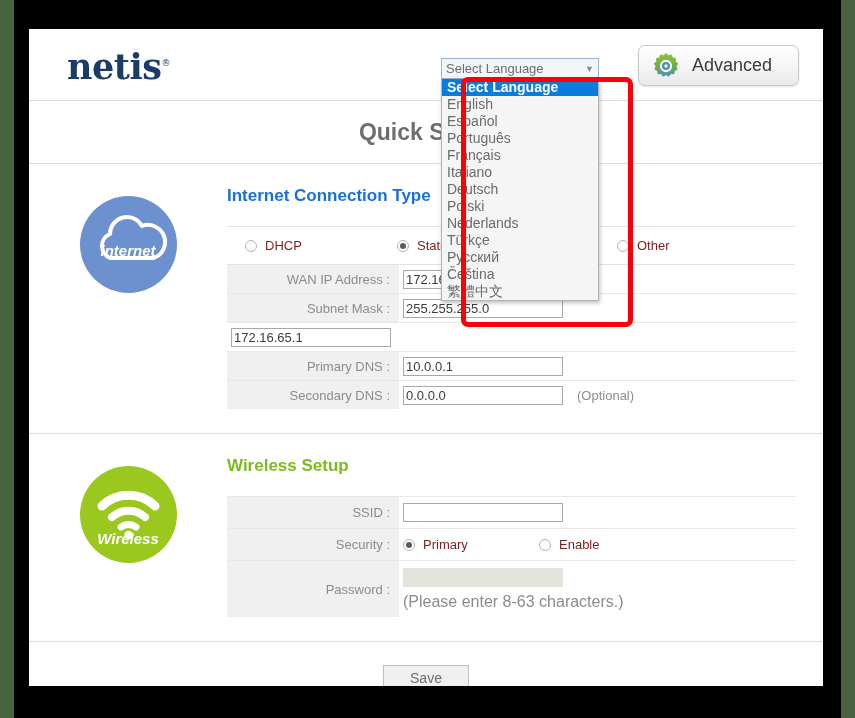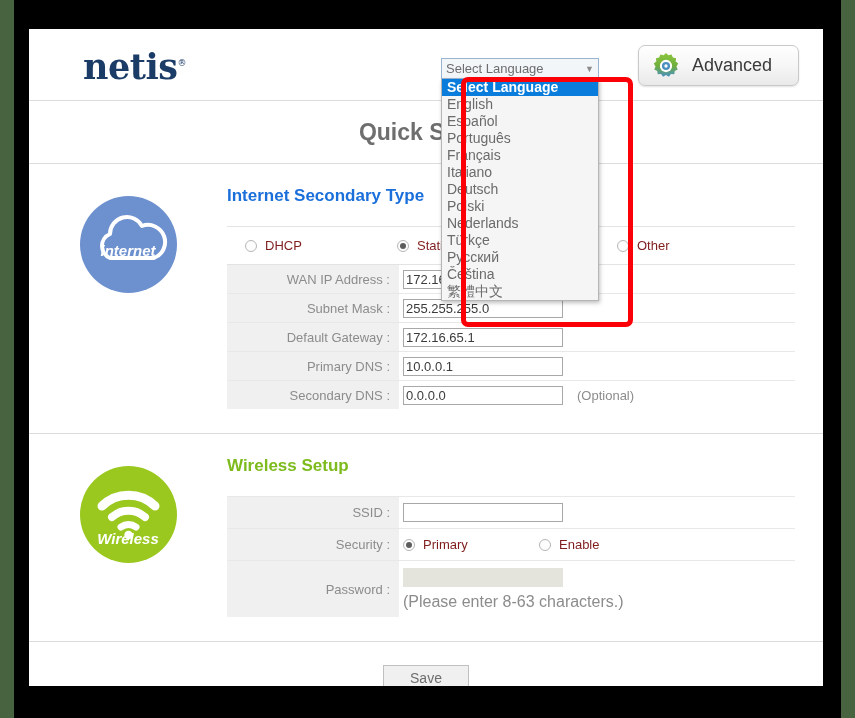--- a/index.html
+++ b/index.html
@@ -54,21 +54,20 @@
   }
   .logo {
     position: absolute;
     left: 38px;
     top: 17px;
     font-family: "DejaVu Serif", "Liberation Serif", serif;
     font-size: 35px;
     font-weight: bold;
     color: #1b3c66;
     letter-spacing: -0.5px;
-    margin-left: 16px;
   }
   .logo .reg {
     font-size: 9px;
     vertical-align: super;
     font-weight: normal;
   }
 
   .advanced-btn {
     position: absolute;
     right: 24px;
@@ -364,21 +363,21 @@
   <div class="section">
     <div class="sec-icon-col">
       <div class="circ-icon internet">
         <svg width="97" height="97" viewBox="0 0 97 97">
           <path d="M30 62 A13 13 0 0 1 30 38 A17 17 0 0 1 62 30 A14 14 0 0 1 74 62 Z" fill="none" stroke="#ffffff" stroke-width="4" stroke-linejoin="round"></path>
         </svg>
         <div class="circ-caption">internet</div>
       </div>
     </div>
     <div class="sec-body">
-      <div class="sec-heading blue">Internet Secondary Type</div>
+      <div class="sec-heading blue">Internet Connection Type</div>
 
       <div class="radio-row">
         <label class="radio-opt" style="width:170px;padding-left:18px;box-sizing:border-box;">
           <span class="radio-dot"></span>
           <span>DHCP</span>
         </label>
         <label class="radio-opt" style="width:220px;">
           <span class="radio-dot on"></span>
           <span>Static IP</span>
         </label>
@@ -395,21 +394,20 @@
             <div class="txtbox">172.16.65.2</div>
           </div>
         </div>
         <div class="frow">
           <div class="flabel">Subnet Mask :</div>
           <div class="fvalue">
             <div class="txtbox">255.255.255.0</div>
           </div>
         </div>
         <div class="frow">
-          <div class="flabel">Default Gateway :</div>
           <div class="fvalue">
             <div class="txtbox">172.16.65.1</div>
           </div>
         </div>
         <div class="frow">
           <div class="flabel">Primary DNS :</div>
           <div class="fvalue">
             <div class="txtbox">10.0.0.1</div>
           </div>
         </div>

